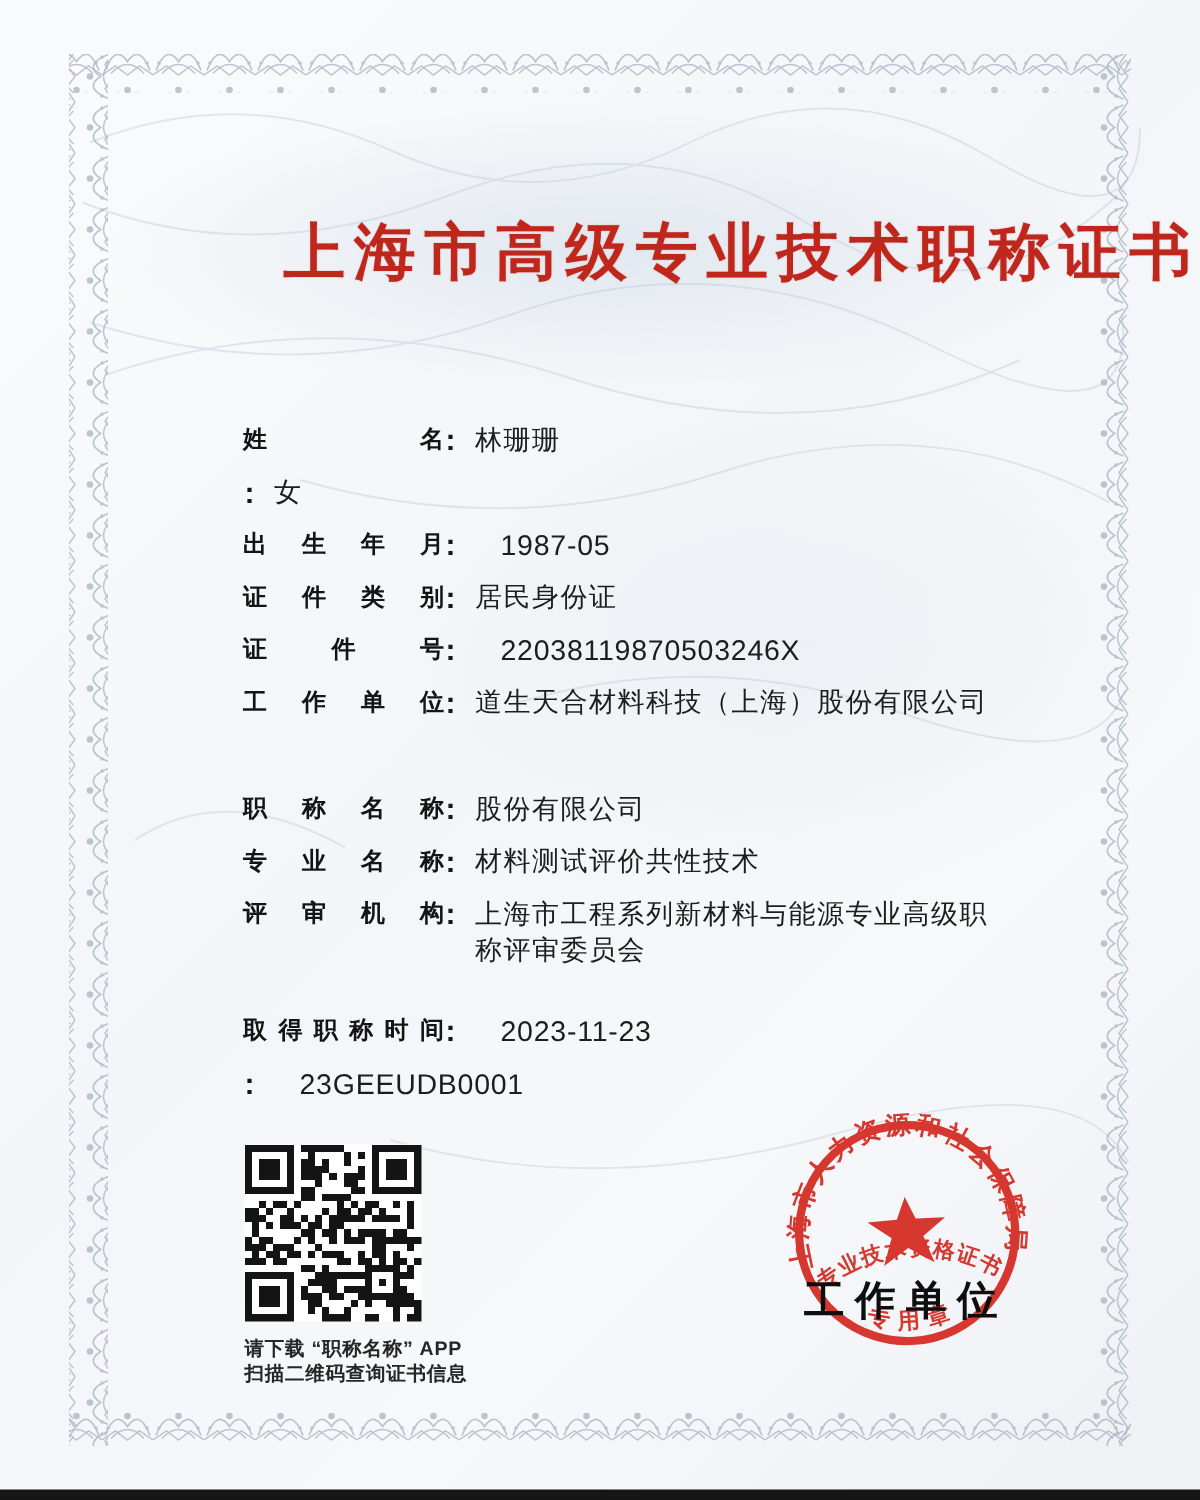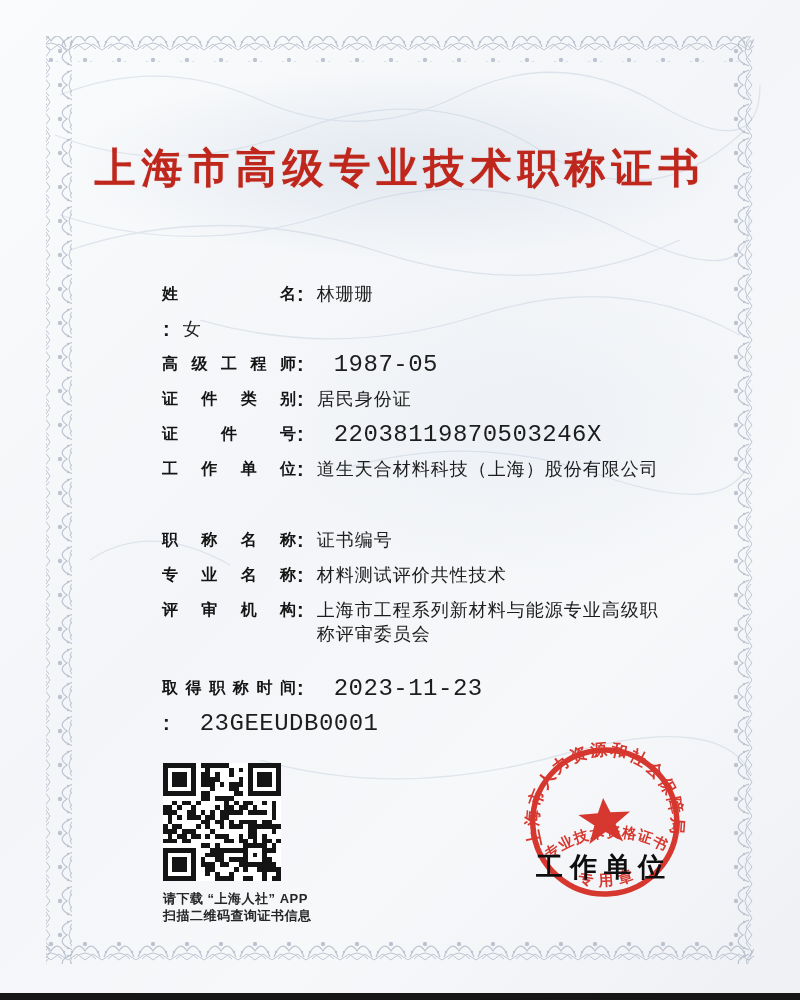--- a/index.html
+++ b/index.html
@@ -3,36 +3,36 @@
 <meta charset="utf-8">
 <style>
   html,body{margin:0;padding:0;background:#e9ebee;}
   .page{
     position:relative;width:800px;height:1000px;margin:0 auto;overflow:hidden;
     background:linear-gradient(135deg,#fafbfc 0%,#f3f5f8 45%,#f7f8fa 70%,#eef0f4 100%);
     font-family:"Liberation Sans",sans-serif;
   }
   .deco,.frame{position:absolute;left:0;top:0;width:800px;height:1000px;pointer-events:none;}
   .title{
-    position:absolute;top:141px;left:0;width:800px;text-align:center;
+    position:absolute;top:141px;left:0;width:800px;text-align:right;
     font-size:41px;font-weight:bold;color:#bf271d;letter-spacing:6px;white-space:nowrap;
     text-shadow:0 0 1px rgba(191,39,29,.4);
   }
   .fields{position:absolute;left:162px;top:279px;width:500px;color:#161616;}
   .row{display:flex;align-items:flex-start;line-height:30px;margin-bottom:5px;}
   .lab{
     display:inline-block;width:134px;font-weight:bold;font-size:16px;color:#141414;
     text-align:justify;text-align-last:justify;flex:0 0 134px;
   }
   .colon{font-weight:bold;font-size:20px;margin:0 0 0 1px;}
   .val{
     margin-left:13px;font-size:18px;color:#1d1d1d;max-width:372px;
     font-family:"DejaVu Serif",serif;line-height:24px;padding-top:3px;letter-spacing:1px;
   }
-  .num{font-family:Liberation Mono, monospace;font-size:24px;letter-spacing:.5px;padding-top:4px;margin-left:30px;}
+  .num{font-family:Liberation Sans, sans-serif;font-size:19px;letter-spacing:.5px;padding-top:4px;margin-left:30px;}
   .gap1{height:36px;}
   .gap2{height:22px;}
   .qr-block{position:absolute;left:163px;top:763px;width:190px;}
   .qr-svg{width:118px;height:118px;background:#fff;display:block;}
   .qr-caption{margin-top:9px;font-size:13px;font-weight:bold;color:#262626;line-height:17px;letter-spacing:.5px;}
   .seal{position:absolute;left:512px;top:736px;width:186px;height:178px;transform:rotate(-4deg);opacity:.93;}
   .seal text{font-family:"Liberation Sans",sans-serif;font-weight:bold;fill:#d4291f;}
   .eseal-label{
     position:absolute;left:536px;top:849px;font-size:27px;font-weight:bold;color:#0e0e0e;
     letter-spacing:7px;white-space:nowrap;
@@ -101,21 +101,21 @@
     <div class="row">
       <span class="lab">姓名</span>
         <span class="colon">:</span>
       <span class="val">林珊珊</span>
     </div>
     <div class="row">
         <span class="colon">:</span>
       <span class="val">女</span>
     </div>
     <div class="row">
-      <span class="lab">高级工程师</span>
+      <span class="lab">出生年月</span>
         <span class="colon">:</span>
       <span class="val num">1987-05</span>
     </div>
     <div class="row">
       <span class="lab">证件类别</span>
         <span class="colon">:</span>
       <span class="val">居民身份证</span>
     </div>
     <div class="row">
       <span class="lab">证件号</span>
@@ -126,21 +126,21 @@
       <span class="lab">工作单位</span>
         <span class="colon">:</span>
       <span class="val">道生天合材料科技（上海）股份有限公司</span>
     </div>
 
     <div class="gap1"></div>
 
     <div class="row">
       <span class="lab">职称名称</span>
         <span class="colon">:</span>
-      <span class="val">证书编号</span>
+      <span class="val">股份有限公司</span>
     </div>
     <div class="row">
       <span class="lab">专业名称</span>
         <span class="colon">:</span>
       <span class="val">材料测试评价共性技术</span>
     </div>
     <div class="row">
       <span class="lab">评审机构</span>
         <span class="colon">:</span>
       <span class="val">上海市工程系列新材料与能源专业高级职称评审委员会</span>
@@ -384,21 +384,21 @@
         <rect x="19" y="1" width="5" height="5" fill="#fff"></rect>
         <rect x="20" y="2" width="3" height="3" fill="#141414"></rect>
         <rect x="0" y="18" width="7" height="7" fill="#141414"></rect>
         <rect x="1" y="19" width="5" height="5" fill="#fff"></rect>
         <rect x="2" y="20" width="3" height="3" fill="#141414"></rect>
         <rect x="17" y="17" width="5" height="5" fill="#141414"></rect>
         <rect x="18" y="18" width="3" height="3" fill="#fff"></rect>
         <rect x="19" y="19" width="1" height="1" fill="#141414"></rect>
       </svg>
     <div class="qr-caption">
-      <div>请下载 “上海人社” APP</div>
+      <div>请下载 “职称名称” APP</div>
       <div>扫描二维码查询证书信息</div>
     </div>
   </div>
 
   <svg class="seal" viewBox="0 0 186 178">
     <circle cx="93" cy="86" r="72" fill="none" stroke="#d4291f" stroke-width="5.5"></circle>
     <defs>
       <path id="arcTop" d="M 32,114 A 67,67 0 1 1 154,114" fill="none"></path>
       <path id="arcMid" d="M 33,121 A 100,100 0 0 1 153,121" fill="none"></path>
       <path id="arcBot" d="M 60,143 A 90,90 0 0 0 126,143" fill="none"></path>

